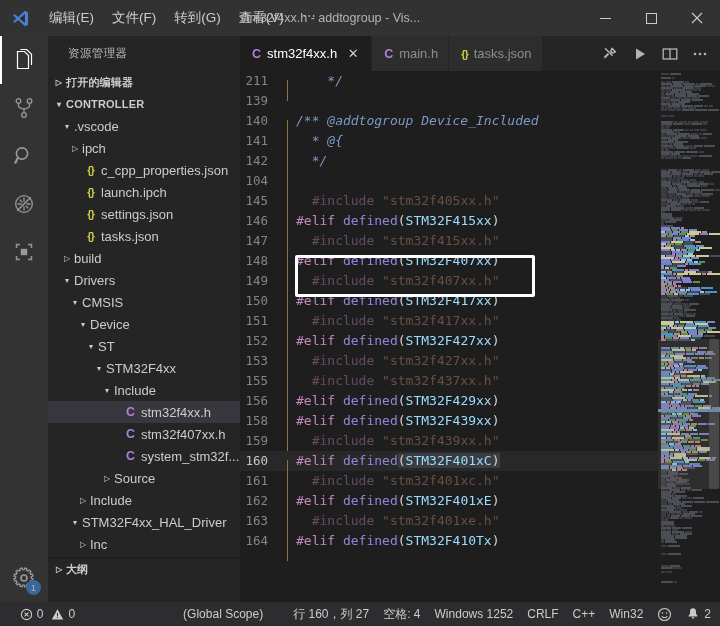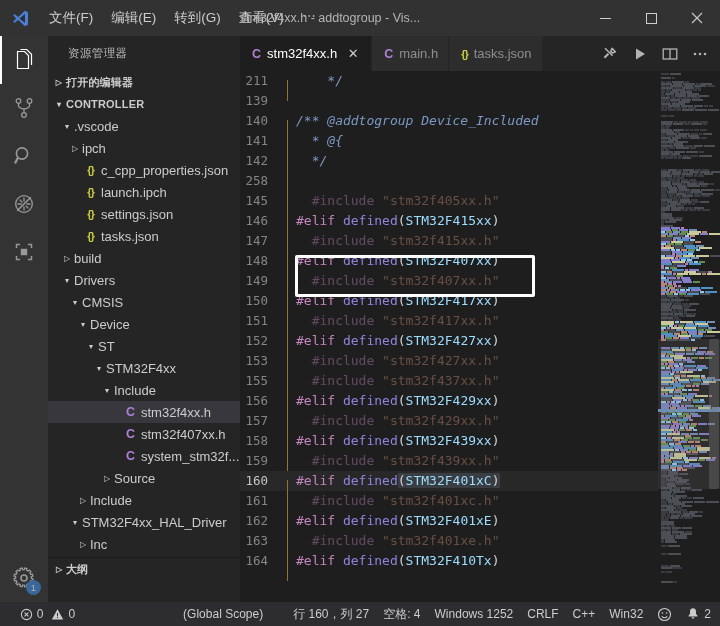--- a/index.html
+++ b/index.html
@@ -200,22 +200,22 @@
 <div id="app">
 
   <div class="titlebar">
     <div class="vs-logo">
       <svg width="19" height="19" viewBox="0 0 24 24">
         <path d="M17.5 2.3 9.2 10.1 4.6 6.6 2.5 7.7l4 4.3-4 4.3 2.1 1.1 4.6-3.5 8.3 7.8 4-1.9V4.2z" fill="#4a7fd4"></path>
         <path d="M17.6 6.4v11.2L10.9 12z" fill="#2e2e32"></path>
       </svg>
     </div>
     <div class="menu">
+      <div class="menu-item">编辑(E)</div>
       <div class="menu-item">文件(F)</div>
-      <div class="menu-item">编辑(E)</div>
       <div class="menu-item">转到(G)</div>
       <div class="menu-item">查看(V)</div>
       <div class="menu-dots">⋯</div>
     </div>
     <div class="title-center">stm32f4xx.h - addtogroup - Vis...</div>
     <div class="win-ctrls">
       <div class="win-btn">
         <svg width="11" height="11" viewBox="0 0 11 11">
             <rect x="0" y="5" width="11" height="1" fill="#cccccc"></rect>
           </svg>
@@ -453,33 +453,32 @@
       </div>
 
       <div class="code-wrap">
         <div class="code-scroll">
           <div id="code-host">
               <div class="cline"><span class="ln">211</span><span class="guide"></span><span class="ctext">   <span class="doc"> */</span></span></div>
               <div class="cline"><span class="ln">139</span><span class="ctext"></span></div>
               <div class="cline"><span class="ln">140</span><span class="guide"></span><span class="ctext"><span class="doc">/** @addtogroup Device_Included</span></span></div>
               <div class="cline"><span class="ln">141</span><span class="guide"></span><span class="ctext">  <span class="doc">* @{</span></span></div>
               <div class="cline"><span class="ln">142</span><span class="guide"></span><span class="ctext">  <span class="doc">*/</span></span></div>
-              <div class="cline"><span class="ln">258</span><span class="guide"></span><span class="ctext"></span></div>
+              <div class="cline"><span class="ln">104</span><span class="guide"></span><span class="ctext"></span></div>
               <div class="cline"><span class="ln">145</span><span class="guide"></span><span class="ctext dim">  <span class="kw">#include </span><span class="str">"stm32f405xx.h"</span></span></div>
               <div class="cline"><span class="ln">146</span><span class="guide"></span><span class="ctext"><span class="kw">#elif </span><span class="fn">defined</span><span class="punc">(</span><span class="macro">STM32F415xx</span><span class="punc">)</span></span></div>
               <div class="cline"><span class="ln">147</span><span class="guide"></span><span class="ctext dim">  <span class="kw">#include </span><span class="str">"stm32f415xx.h"</span></span></div>
               <div class="cline"><span class="ln">148</span><span class="guide"></span><span class="ctext"><span class="kw">#elif </span><span class="fn">defined</span><span class="punc">(</span><span class="macro">STM32F407xx</span><span class="punc">)</span></span></div>
               <div class="cline"><span class="ln">149</span><span class="guide"></span><span class="ctext dim">  <span class="kw">#include </span><span class="str">"stm32f407xx.h"</span></span></div>
               <div class="cline"><span class="ln">150</span><span class="guide"></span><span class="ctext"><span class="kw">#elif </span><span class="fn">defined</span><span class="punc">(</span><span class="macro">STM32F417xx</span><span class="punc">)</span></span></div>
               <div class="cline"><span class="ln">151</span><span class="guide"></span><span class="ctext dim">  <span class="kw">#include </span><span class="str">"stm32f417xx.h"</span></span></div>
               <div class="cline"><span class="ln">152</span><span class="guide"></span><span class="ctext"><span class="kw">#elif </span><span class="fn">defined</span><span class="punc">(</span><span class="macro">STM32F427xx</span><span class="punc">)</span></span></div>
               <div class="cline"><span class="ln">153</span><span class="guide"></span><span class="ctext dim">  <span class="kw">#include </span><span class="str">"stm32f427xx.h"</span></span></div>
               <div class="cline"><span class="ln">155</span><span class="guide"></span><span class="ctext dim">  <span class="kw">#include </span><span class="str">"stm32f437xx.h"</span></span></div>
               <div class="cline"><span class="ln">156</span><span class="guide"></span><span class="ctext"><span class="kw">#elif </span><span class="fn">defined</span><span class="punc">(</span><span class="macro">STM32F429xx</span><span class="punc">)</span></span></div>
-              <div class="cline"><span class="ln">157</span><span class="guide"></span><span class="ctext dim">  <span class="kw">#include </span><span class="str">"stm32f429xx.h"</span></span></div>
               <div class="cline"><span class="ln">158</span><span class="guide"></span><span class="ctext"><span class="kw">#elif </span><span class="fn">defined</span><span class="punc">(</span><span class="macro">STM32F439xx</span><span class="punc">)</span></span></div>
               <div class="cline"><span class="ln">159</span><span class="guide"></span><span class="ctext dim">  <span class="kw">#include </span><span class="str">"stm32f439xx.h"</span></span></div>
               <div class="cline current"><span class="ln">160</span><span class="guide"></span><span class="ctext"><span class="kw">#elif </span><span class="fn">defined</span><span class="punc sel">(</span><span class="macro sel">STM32F401xC</span><span class="punc sel">)</span></span></div>
               <div class="cline"><span class="ln">161</span><span class="guide"></span><span class="ctext dim">  <span class="kw">#include </span><span class="str">"stm32f401xc.h"</span></span></div>
               <div class="cline"><span class="ln">162</span><span class="guide"></span><span class="ctext"><span class="kw">#elif </span><span class="fn">defined</span><span class="punc">(</span><span class="macro">STM32F401xE</span><span class="punc">)</span></span></div>
               <div class="cline"><span class="ln">163</span><span class="guide"></span><span class="ctext dim">  <span class="kw">#include </span><span class="str">"stm32f401xe.h"</span></span></div>
               <div class="cline"><span class="ln">164</span><span class="guide"></span><span class="ctext"><span class="kw">#elif </span><span class="fn">defined</span><span class="punc">(</span><span class="macro">STM32F410Tx</span><span class="punc">)</span></span></div>
             </div>
           <div class="annot" id="annot" style="left: 55px; top: 184px; width: 240px; height: 42px;"></div>
         </div>

